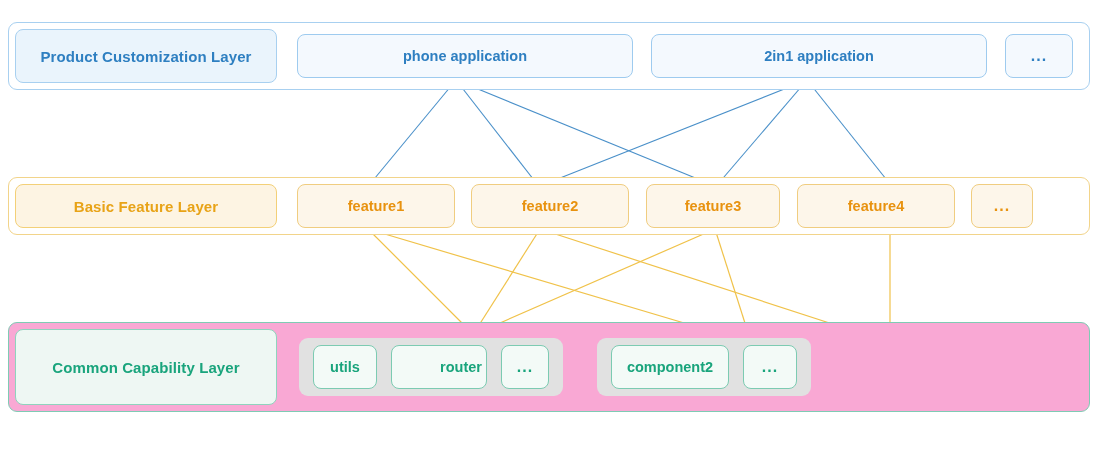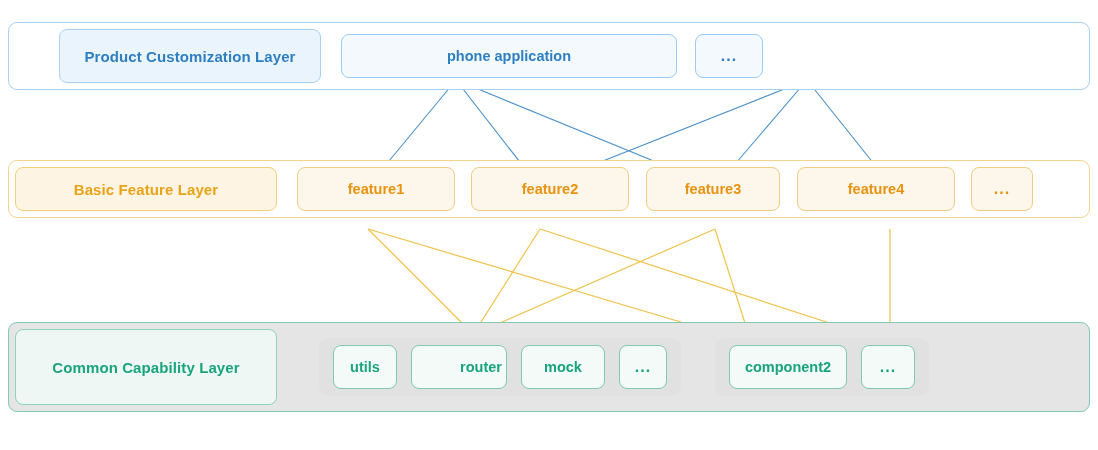--- a/index.html
+++ b/index.html
@@ -34,21 +34,21 @@
     position: absolute;
     box-sizing: border-box;
     border-radius: 9px;
     border: 1px solid #9ec9ee;
     display: flex;
     align-items: center;
     z-index: 2;
   }
   .layer-blue   { border-color: #a8d0f0; background: #ffffff; }
   .layer-yellow { border-color: #f2d48a; background: #ffffff; }
-  .layer-green  { border-color: #7fcbb4; background: #e5e5e5; gap: 20px; }
+  .layer-green  { border-color: #7fcbb4; background: #f9a8d4; }
 
   
   .layer-title {
     box-sizing: border-box;
     border-radius: 8px;
     display: flex;
     align-items: center;
     justify-content: center;
     font-weight: bold;
     font-size: 15px;
@@ -112,22 +112,22 @@
     border-radius: 9px;
     display: flex;
     align-items: center;
     gap: 14px;
     padding: 0 14px;
     height: 58px;
     flex: 0 0 auto;
   }
 
   
-  #layer-product { left: 8px;  top: 22px;  width: 1082px; height: 68px; padding-left: 44px; }
-  #layer-feature { left: 8px;  top: 160px; width: 1082px; height: 58px; }
+  #layer-product { left: 8px;  top: 22px;  width: 1082px; height: 68px; }
+  #layer-feature { left: 8px;  top: 177px; width: 1082px; height: 58px; }
   #layer-common  { left: 8px;  top: 322px; width: 1082px; height: 90px; }
 
   .row { display: flex; align-items: center; flex: 1 1 auto; }
 
   
   #node-phone  { width: 336px; margin-left: 20px; }
   #node-2in1   { width: 336px; margin-left: 18px; }
   #node-prod-more { width: 68px; margin-left: 18px; }
 
   
@@ -182,20 +182,21 @@
       <line x1="715" y1="229" x2="477" y2="333"></line>
       <line x1="715" y1="229" x2="751" y2="342"></line>
       <line x1="890" y1="229" x2="890" y2="342"></line>
     </g>
   </svg>
 
   <div class="layer layer-blue" id="layer-product">
     <div class="layer-title title-blue">Product Customization Layer</div>
     <div class="row">
       <div class="node node-blue" id="node-phone">phone application</div>
+      <div class="node node-blue" id="node-2in1">2in1 application</div>
       <div class="node node-blue ellipsis" id="node-prod-more">...</div>
     </div>
   </div>
 
   <div class="layer layer-yellow" id="layer-feature">
     <div class="layer-title title-yellow">Basic Feature Layer</div>
     <div class="row">
       <div class="node node-yellow" id="node-feature1">feature1</div>
       <div class="node node-yellow" id="node-feature2">feature2</div>
       <div class="node node-yellow" id="node-feature3">feature3</div>
@@ -204,21 +205,20 @@
     </div>
   </div>
 
   <div class="layer layer-green" id="layer-common">
     <div class="layer-title title-green">Common Capability Layer</div>
     <div class="row">
 
       <div class="group" id="group-utils">
         <div class="node node-green node-utils">utils</div>
         <div class="node node-green node-router">router</div>
-        <div class="node node-green node-mock">mock</div>
         <div class="node node-green node-dots-sm ellipsis">...</div>
       </div>
 
       <div class="group" id="group-components">
         <div class="node node-green node-component">component2</div>
         <div class="node node-green node-dots-md ellipsis">...</div>
       </div>
 
     </div>
   </div>

